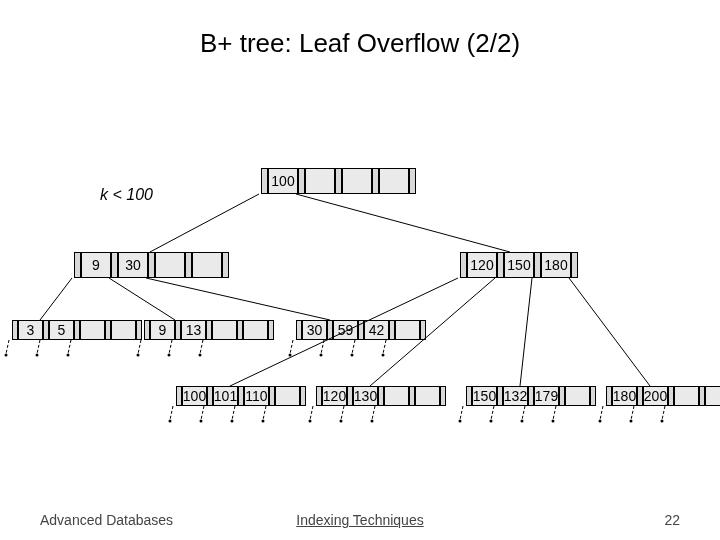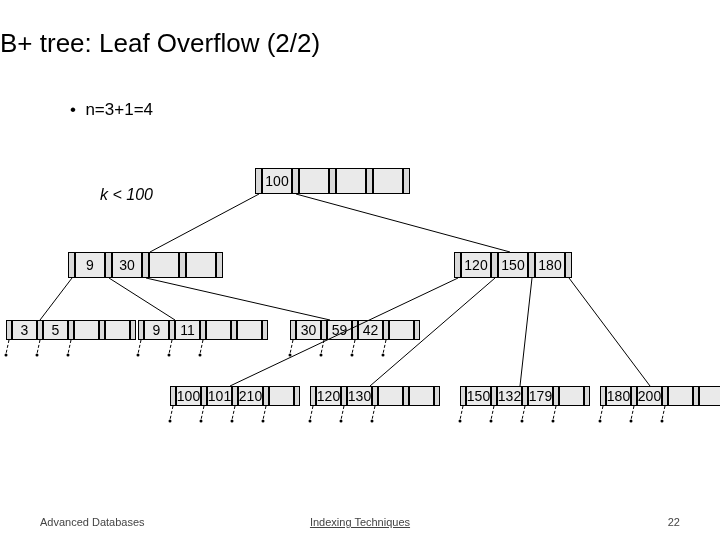--- a/index.html
+++ b/index.html
@@ -1,35 +1,34 @@
 <!DOCTYPE html>
 <html><head>
 <meta charset="utf-8">
 <style>
   html,body{margin:0;padding:0;width:720px;height:540px;background:#fff;font-family:Arial,Helvetica,sans-serif;color:#000;position:relative;}
-  .title{position:absolute;left:0;right:0;top:28px;font-size:26px;}
+  .title{position:absolute;left:0;right:0;top:28px;text-align:center;font-size:26px;}
   .bullets{position:absolute;left:70px;top:100px;font-size:17px;}
   .bullets div{margin-bottom:4px;}
   .ann{position:absolute;font-size:16px;font-style:italic;}
-  .node{position:absolute;display:flex;}
+  .node{position:absolute;display:flex;margin-left:6px;}
   .cell{box-sizing:border-box;border:1px solid #000;display:flex;align-items:center;justify-content:center;font-size:14px;}
   .ptr{width:7px;height:26px;background:#d9d9d9;}
   .ptr-s{width:6px;height:20px;background:#d9d9d9;}
   .key{width:30px;height:26px;background:#eaeaea;}
   .key-s{width:25px;height:20px;background:#eaeaea;}
-  .footer{position:absolute;bottom:12px;font-size:11px;color:#444;}
+  .footer{position:absolute;bottom:12px;font-size:14px;color:#444;}
   svg.lines{position:absolute;left:0;top:0;pointer-events:none;}
 </style>
 </head>
 <body>
 
 <div class="title">B+ tree: Leaf Overflow (2/2)</div>
 
 <div class="bullets">
-  <div>•&nbsp;&nbsp;<span>n=3+1=4</span></div>
 </div>
 
 <div class="ann" style="left:100px;top:186px;">k &lt; 100</div>
 
 <div class="node" style="left:255px;top:168px;">
   <div class="cell ptr"></div>
     <div class="cell key">100</div>
   <div class="cell ptr"></div>
     <div class="cell key"></div>
   <div class="cell ptr"></div>
@@ -69,21 +68,21 @@
   <div class="cell ptr-s"></div>
     <div class="cell key-s"></div>
   <div class="cell ptr-s"></div>
     <div class="cell key-s"></div>
   <div class="cell ptr-s"></div>
 </div>
 <div class="node" style="left:138px;top:320px;">
   <div class="cell ptr-s"></div>
     <div class="cell key-s">9</div>
   <div class="cell ptr-s"></div>
-    <div class="cell key-s">11</div>
+    <div class="cell key-s">13</div>
   <div class="cell ptr-s"></div>
     <div class="cell key-s"></div>
   <div class="cell ptr-s"></div>
     <div class="cell key-s"></div>
   <div class="cell ptr-s"></div>
 </div>
 <div class="node" style="left:290px;top:320px;">
   <div class="cell ptr-s"></div>
     <div class="cell key-s">30</div>
   <div class="cell ptr-s"></div>
@@ -94,21 +93,21 @@
     <div class="cell key-s"></div>
   <div class="cell ptr-s"></div>
 </div>
 
 <div class="node" style="left:170px;top:386px;">
   <div class="cell ptr-s"></div>
     <div class="cell key-s">100</div>
   <div class="cell ptr-s"></div>
     <div class="cell key-s">101</div>
   <div class="cell ptr-s"></div>
-    <div class="cell key-s">210</div>
+    <div class="cell key-s">110</div>
   <div class="cell ptr-s"></div>
     <div class="cell key-s"></div>
   <div class="cell ptr-s"></div>
 </div>
 <div class="node" style="left:310px;top:386px;">
   <div class="cell ptr-s"></div>
     <div class="cell key-s">120</div>
   <div class="cell ptr-s"></div>
     <div class="cell key-s">130</div>
   <div class="cell ptr-s"></div>

